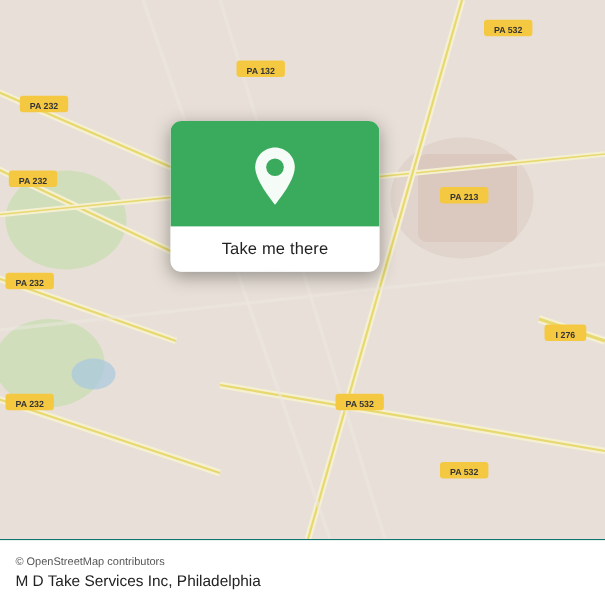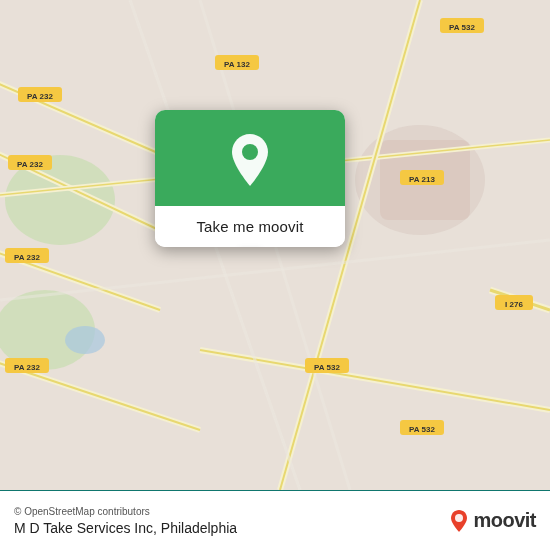--- a/index.html
+++ b/index.html
@@ -207,29 +207,22 @@
     <text x="514" y="307" text-anchor="middle" font-size="8" font-weight="bold" fill="#333">I 276</text>
   </svg>
 
   <div id="popup-card">
     <div id="popup-green-area">
       <svg id="location-pin-icon" viewBox="0 0 48 56" xmlns="http://www.w3.org/2000/svg">
         <path d="M24 2C14.06 2 6 10.06 6 20C6 33 24 54 24 54C24 54 42 33 42 20C42 10.06 33.94 2 24 2Z" fill="white" opacity="0.95"></path>
         <circle cx="24" cy="20" r="8" fill="#3aaa5c"></circle>
       </svg>
     </div>
-    <button id="popup-button">Take me moovit</button>
+    <button id="popup-button">Take me there</button>
   </div>
 </div>
 
 <div id="bottom-bar">
   <div id="bottom-left">
     <span id="attribution-text">© OpenStreetMap contributors</span>
     <span id="business-name">M D Take Services Inc, Philadelphia</span>
   </div>
-  <div id="moovit-logo">
-    <svg id="moovit-pin" viewBox="0 0 20 24" xmlns="http://www.w3.org/2000/svg">
-      <path d="M10 1C5.58 1 2 4.58 2 9C2 14.5 10 23 10 23C10 23 18 14.5 18 9C18 4.58 14.42 1 10 1Z" fill="#e8402a"></path>
-      <circle cx="10" cy="9" r="4" fill="white" opacity="0.9"></circle>
-    </svg>
-    <span id="moovit-text">moovit</span>
-  </div>
 </div>
 
 </body></html>

